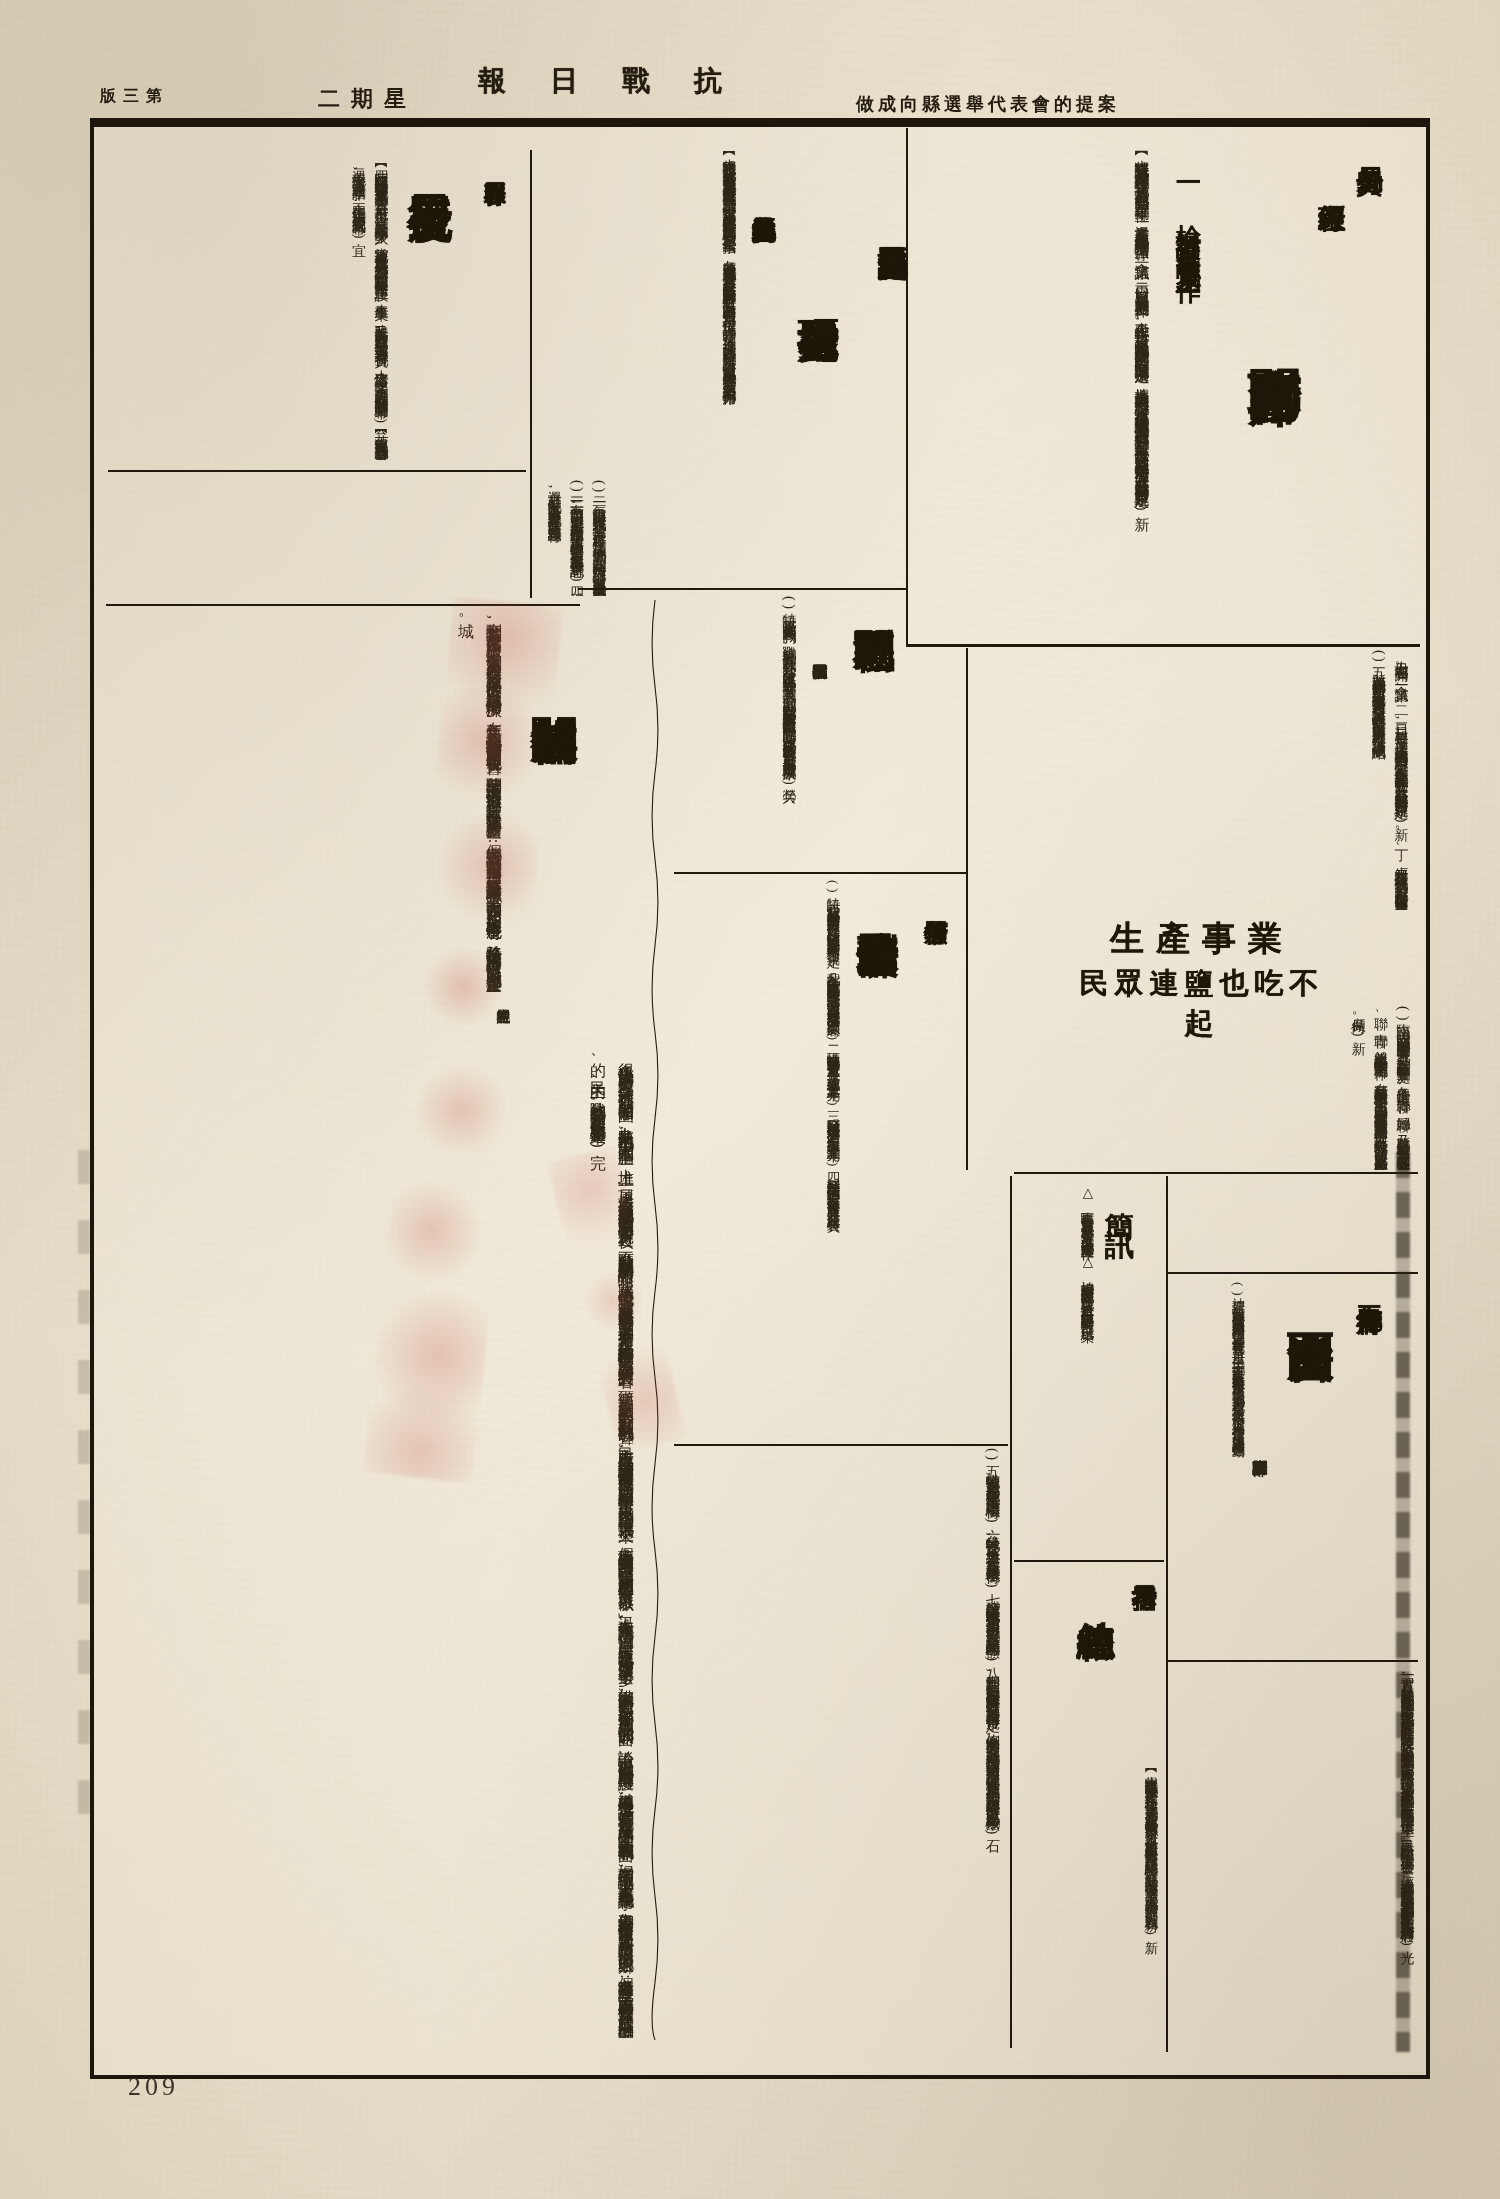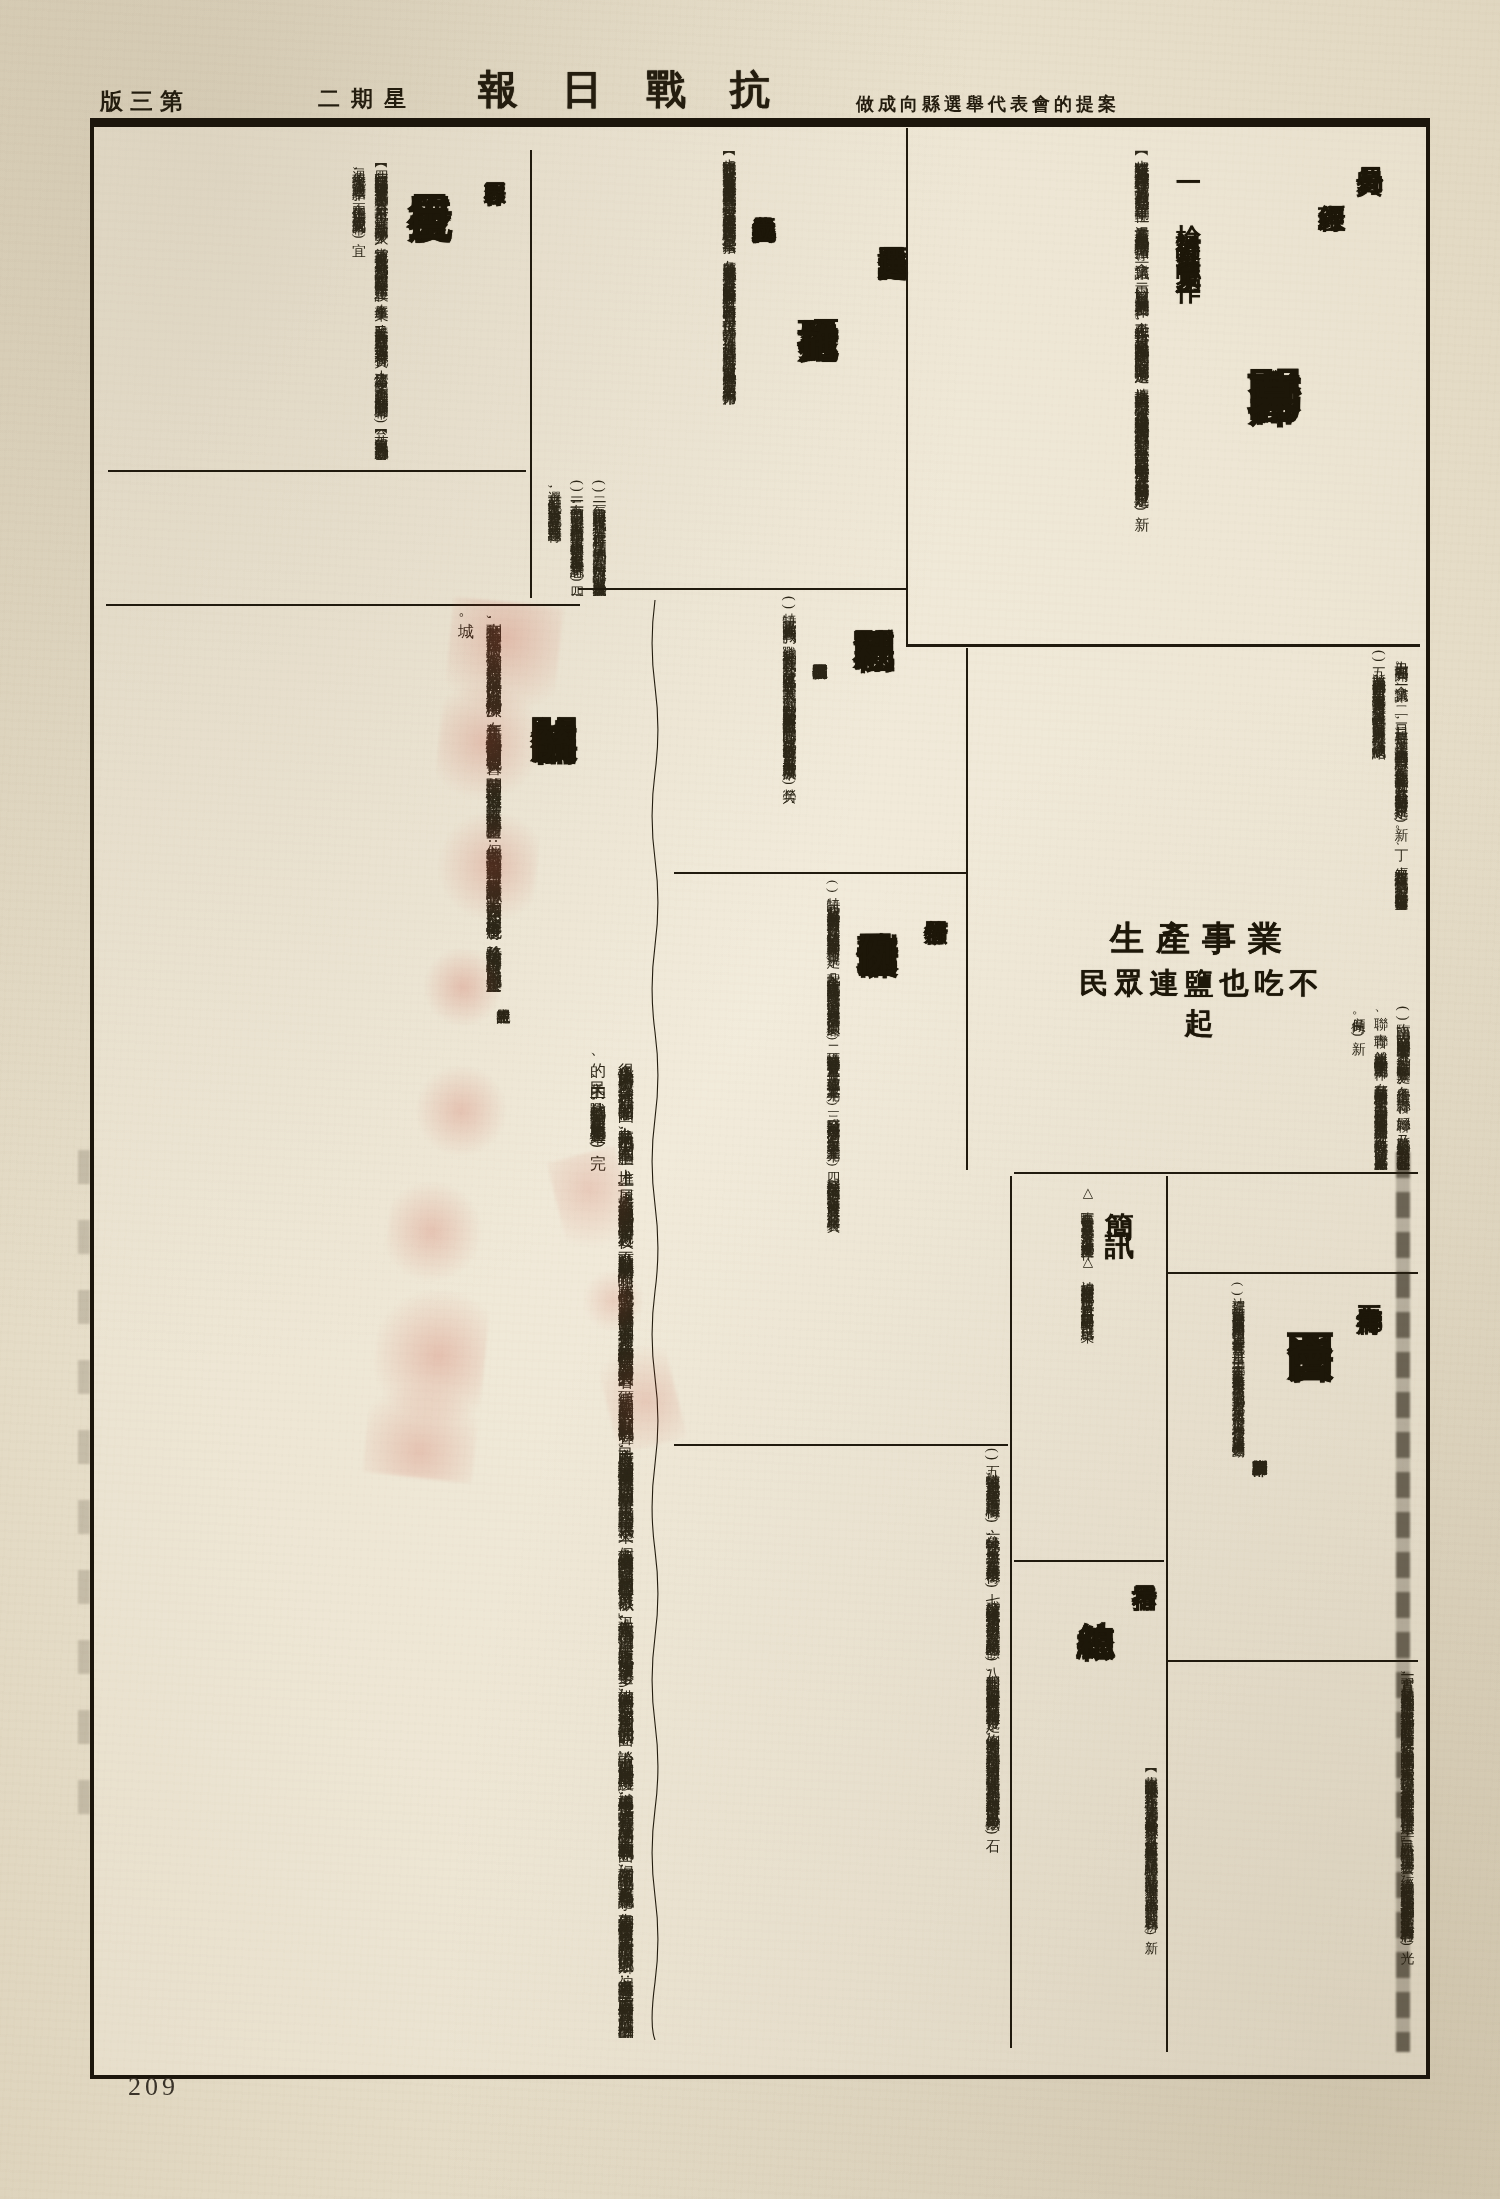--- a/index.html
+++ b/index.html
@@ -29,23 +29,23 @@
   .wavy{position:absolute;}
   .wm{position:absolute;pointer-events:none;filter:blur(1.5px);}
   .smudge{position:absolute;pointer-events:none;filter:blur(1.2px);}
 </style>
 </head>
 <body>
 
 <div class="page">
   <div class="grain-overlay"></div>
 
-  <div class="hdr" style="left:100px;top:86px;font-size:23px;font-weight:700;letter-spacing:7px;">版三第</div>
+  <div class="hdr" style="left:100px;top:86px;font-size:16px;font-weight:700;letter-spacing:7px;">版三第</div>
   <div class="hdr" style="left:318px;top:84px;font-size:22px;font-weight:700;letter-spacing:11px;">二期星</div>
-  <div class="hdr" style="left:478px;top:62px;font-size:40px;font-weight:700;letter-spacing:44px;text-shadow:0 0 1px #241d0f;">報日戰抗</div>
+  <div class="hdr" style="left:478px;top:62px;font-size:28px;font-weight:700;letter-spacing:44px;text-shadow:0 0 1px #241d0f;">報日戰抗</div>
   <div class="hdr" style="left:856px;top:92px;font-size:18px;font-weight:700;letter-spacing:4px;">做成向縣選舉代表會的提案</div>
 
   <div class="frame"></div>
 
   <div class="art v hl" style="left:1352px;top:146px;height:190px;font-size:27px;">貿易分局長</div>
   <div class="art v hl" style="left:1314px;top:184px;height:160px;font-size:27px;">銀行經理</div>
   <div class="art v hl" style="left:1238px;top:326px;height:342px;font-size:54px;">聯席會開幕</div>
   <div class="art v hl" style="left:1172px;top:168px;height:482px;font-size:25px;letter-spacing:6px;">一　檢討佈置金融貿易工作</div>
   <div class="art v b" style="left:936px;top:146px;width:218px;height:494px;font-size:15px;">【本報特訊】貿易分局長及銀行經理聯席會議,於本月七日在興召開,行署牛副主任、湯處長及西北農民銀行經理均出席指導。會議第一、二兩日,是各分局支局的貿易工作、金融工作報告,檢討三月來金融貿易工作之各種問題的設計,會議期間擬定一週。據主持會議的負責同志談:這次會議不僅是檢查與總結過去貿易工作上的成績與缺點,並且對今後提高農鈔,鞏固金融與繁榮市場等方面,亦將有新的辦法與具體方策之規定。(新)</div>
 

